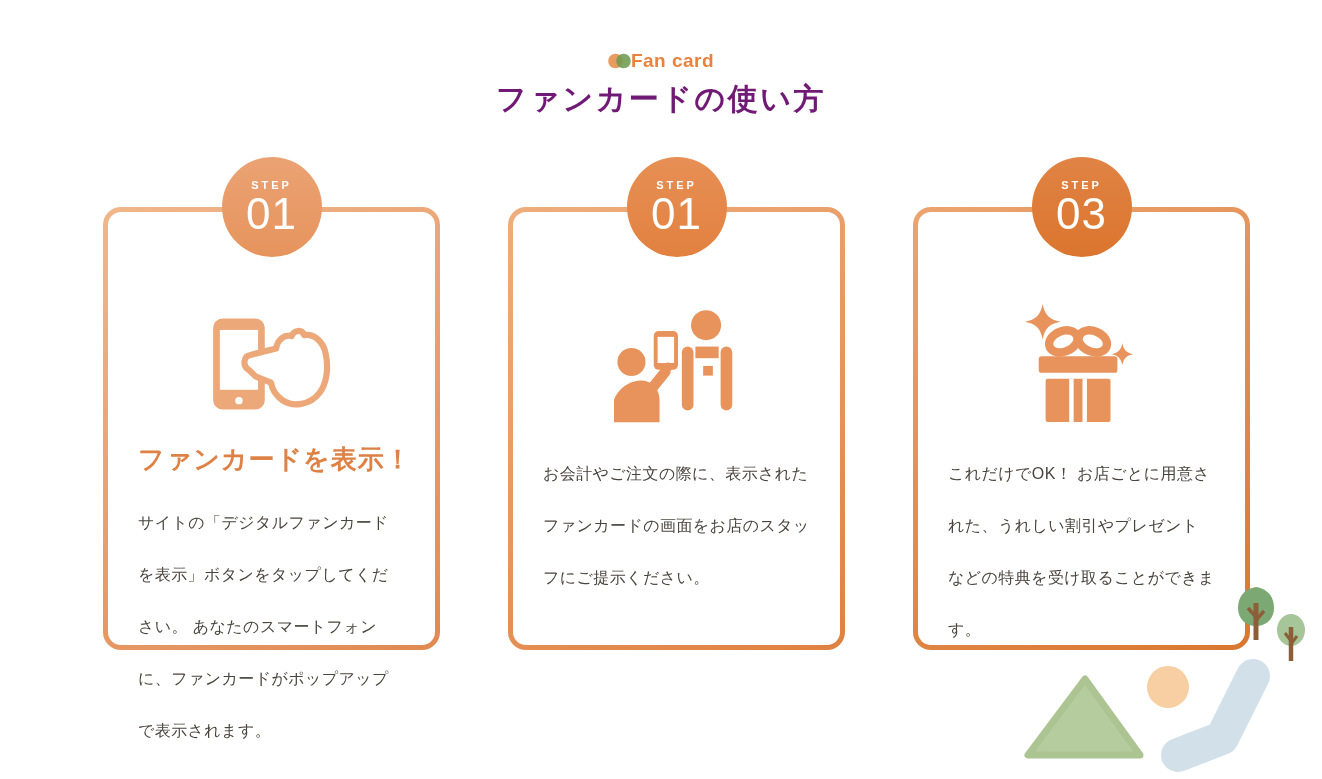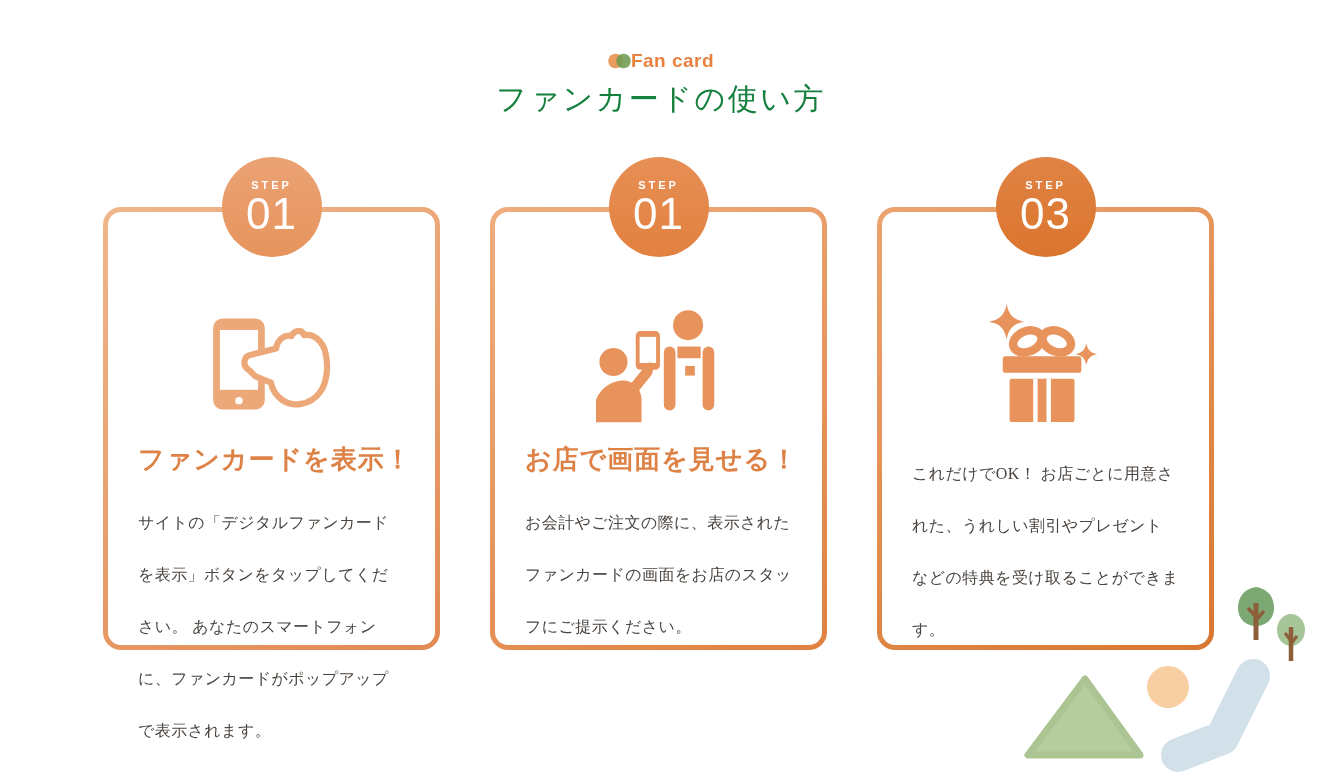--- a/index.html
+++ b/index.html
@@ -9,31 +9,31 @@
     font-family:"Liberation Sans","DejaVu Sans",sans-serif;
     position:relative;
     overflow:hidden;
   }
 
   
   .header { position:absolute; top:50px; left:0; width:100%; text-align:center; }
   .brand { display:inline-flex; align-items:center; 
            color:#e8823e; font-size:19px; font-weight:700; letter-spacing:0.5px; }
   .brand svg { display:block; }
-  .page-title { margin-top:6px; font-size:30px; font-weight:400;
-                color:#15803d; letter-spacing:2.5px; }
+  .page-title { margin-top:6px; font-size:30px; font-weight:700;
+                color:#701a75; letter-spacing:2.5px; }
 
   
-  .cards { position:absolute; top:207px; left:103px; display:flex; gap:50px; }
+  .cards { position:absolute; top:207px; left:103px; display:flex; gap:68px; }
   .card { position:relative; width:337px; height:443px; border-radius:18px; padding:5px; }
   .card-1 { background:linear-gradient(150deg,#f1b68b,#e18a52); }
   .card-2 { background:linear-gradient(150deg,#efad7d,#df8141); }
   .card-3 { background:linear-gradient(150deg,#eca470,#d97730); }
   .card-inner { background:#ffffff; width:100%; height:100%; border-radius:13px;
-                padding:4px 30px; text-align:center;font-family:Liberation Serif, serif; }
+                padding:4px 30px; text-align:center; }
 
   
   .badge { position:absolute; top:-50px; left:50%; transform:translateX(-50%);
            width:100px; height:100px; border-radius:50%;
            display:flex; flex-direction:column; align-items:center; justify-content:center;
            color:#ffffff; z-index:2; }
   .badge-1 { background:linear-gradient(180deg,#eba273,#e6945d); }
   .badge-2 { background:linear-gradient(180deg,#e78f55,#e28140); }
   .badge-3 { background:linear-gradient(180deg,#e08344,#db752e); }
   .step-label { font-size:11px; font-weight:700; letter-spacing:3px; margin-bottom:1px; }
@@ -107,21 +107,20 @@
 
           <circle cx="18" cy="58" r="14.5" fill="#e8935c"></circle>
           <path d="M-4,120 C-4,95 6,82 21,78 C36,74 46,83 47,96 L47,120 Z" fill="#e8935c"></path>
           <line x1="27" y1="100" x2="53" y2="68" stroke="#e8935c" stroke-width="11" stroke-linecap="round"></line>
 
           <rect x="41" y="26" width="25" height="40" rx="5" fill="#e8935c"></rect>
           <rect x="45" y="32" width="17" height="27" fill="#ffffff"></rect>
           <circle cx="56" cy="63" r="4.5" fill="#e8935c"></circle>
         </svg>
       </div>
-      <h3 class="card-heading">お店で画面を見せる！</h3>
       <p class="card-body">お会計やご注文の際に、表示されたファンカードの画面をお店のスタッフにご提示ください。</p>
     </div>
   </section>
 
   <section class="card card-3">
     <div class="badge badge-3">
       <span class="step-label">STEP</span>
       <span class="step-num">03</span>
     </div>
     <div class="card-inner">

